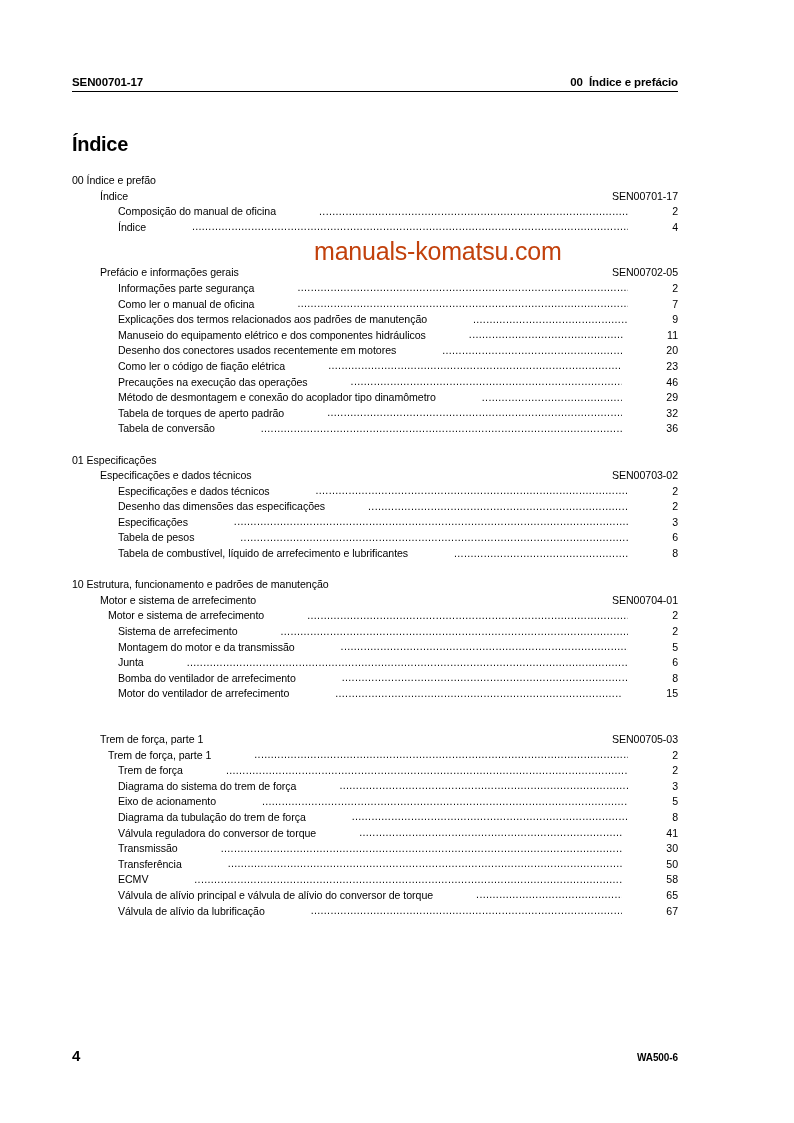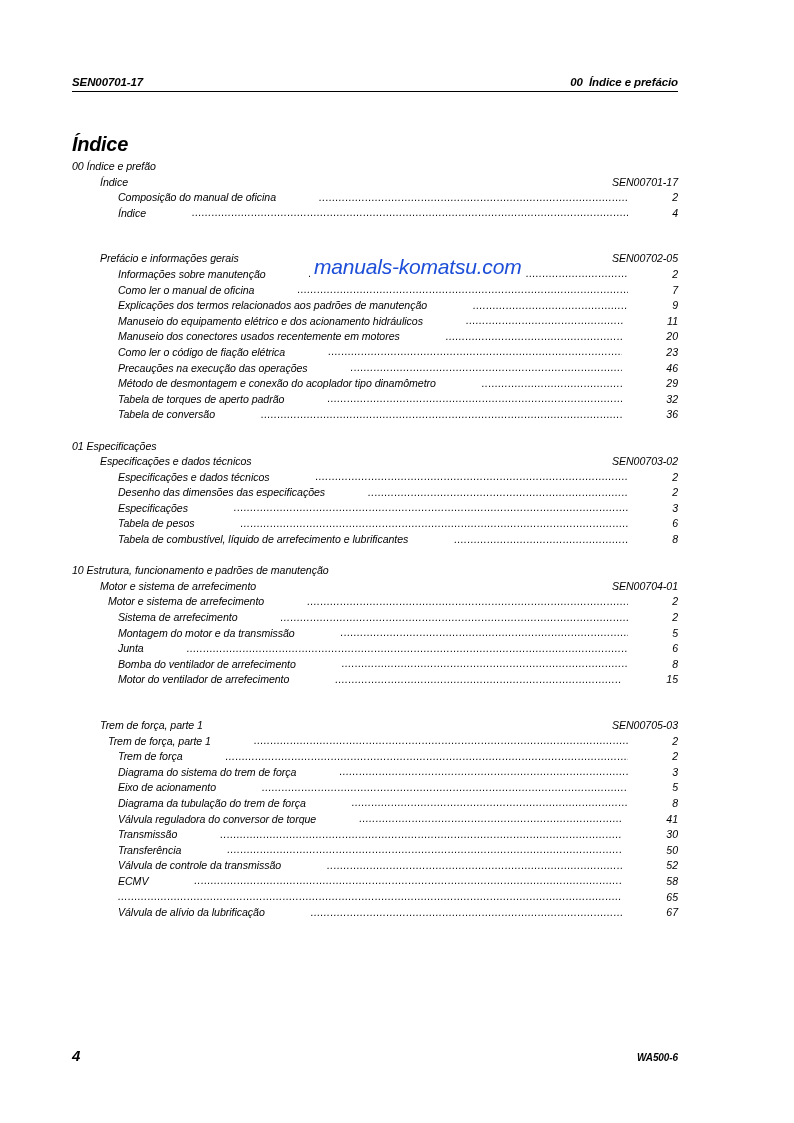--- a/index.html
+++ b/index.html
@@ -13,21 +13,20 @@
     color: #000000;
     -webkit-font-smoothing: none;
   }
   .page {
     position: relative;
     width: 753px;
     height: 1123px;
     background: #ffffff;
     overflow: hidden;
     box-sizing: border-box;
-    font-style: italic;
   }
 
   
   .page-header {
     position: absolute;
     left: 72px;
     top: 76px;
     width: 606px;
     display: flex;
     align-items: flex-end;
@@ -65,20 +64,21 @@
     letter-spacing: -0.05px;
   }
 
   .section { margin: 0; }
   .section + .section { margin-top: 15.6px; }
 
   
   .section-title {
     margin-left: 0px;
     white-space: pre;
+    margin-top: 14px;
   }
 
   .group { margin: 0; }
   .group + .group { margin-top: 30px; }
 
   
   .group-head {
     display: flex;
     align-items: baseline;
     margin-left: 28px;
@@ -120,28 +120,27 @@
     flex: 0 0 auto;
     text-align: right;
     padding-left: 1px;
   }
 
   
   .watermark {
     position: absolute;
     left: 310px;
     top: 236px;
-    font-size: 21px;
-    color: #1d4ed8;
+    font-size: 25px;
+    color: #c2410c;
     letter-spacing: -0.2px;
     white-space: nowrap;
     background: #ffffff;
     padding: 1px 4px;
     line-height: 1.15;
-    margin-top: 18px;
   }
 
   
   .page-footer {
     position: absolute;
     left: 72px;
     top: 1047px;
     width: 606px;
     display: flex;
     justify-content: space-between;
@@ -187,41 +186,41 @@
             <span class="e-dots"></span>
             <span class="e-page">4</span>
           </div>
         </div>
         <div class="group">
           <div class="group-head">
             <span class="g-name">Prefácio e informações gerais</span>
             <span class="g-code">SEN00702-05</span>
           </div>
           <div class="entry">
-            <span class="e-name">Informações sobre manutenção</span>
+            <span class="e-name">Informações parte segurança</span>
             <span class="e-dots"></span>
             <span class="e-page">2</span>
           </div>
           <div class="entry">
             <span class="e-name">Como ler o manual de oficina</span>
             <span class="e-dots"></span>
             <span class="e-page">7</span>
           </div>
           <div class="entry">
             <span class="e-name">Explicações dos termos relacionados aos padrões de manutenção </span>
             <span class="e-dots"></span>
             <span class="e-page">9</span>
           </div>
           <div class="entry">
-            <span class="e-name">Manuseio do equipamento elétrico e dos acionamento hidráulicos</span>
+            <span class="e-name">Manuseio do equipamento elétrico e dos componentes hidráulicos</span>
             <span class="e-dots"></span>
             <span class="e-page">11</span>
           </div>
           <div class="entry">
-            <span class="e-name">Manuseio dos conectores usados recentemente em motores </span>
+            <span class="e-name">Desenho dos conectores usados recentemente em motores </span>
             <span class="e-dots"></span>
             <span class="e-page">20</span>
           </div>
           <div class="entry">
             <span class="e-name">Como ler o código de fiação elétrica</span>
             <span class="e-dots"></span>
             <span class="e-page">23</span>
           </div>
           <div class="entry">
             <span class="e-name">Precauções na execução das operações</span>
@@ -356,30 +355,26 @@
             <span class="e-name">Transmissão</span>
             <span class="e-dots"></span>
             <span class="e-page">30</span>
           </div>
           <div class="entry">
             <span class="e-name">Transferência </span>
             <span class="e-dots"></span>
             <span class="e-page">50</span>
           </div>
           <div class="entry">
-            <span class="e-name">Válvula de controle da transmissão </span>
-            <span class="e-dots"></span>
-            <span class="e-page">52</span>
-          </div>
-          <div class="entry">
             <span class="e-name">ECMV </span>
             <span class="e-dots"></span>
             <span class="e-page">58</span>
           </div>
           <div class="entry">
+            <span class="e-name">Válvula de alívio principal e válvula de alívio do conversor de torque</span>
             <span class="e-dots"></span>
             <span class="e-page">65</span>
           </div>
           <div class="entry">
             <span class="e-name">Válvula de alívio da lubrificação </span>
             <span class="e-dots"></span>
             <span class="e-page">67</span>
           </div>
         </div>
       </div>

